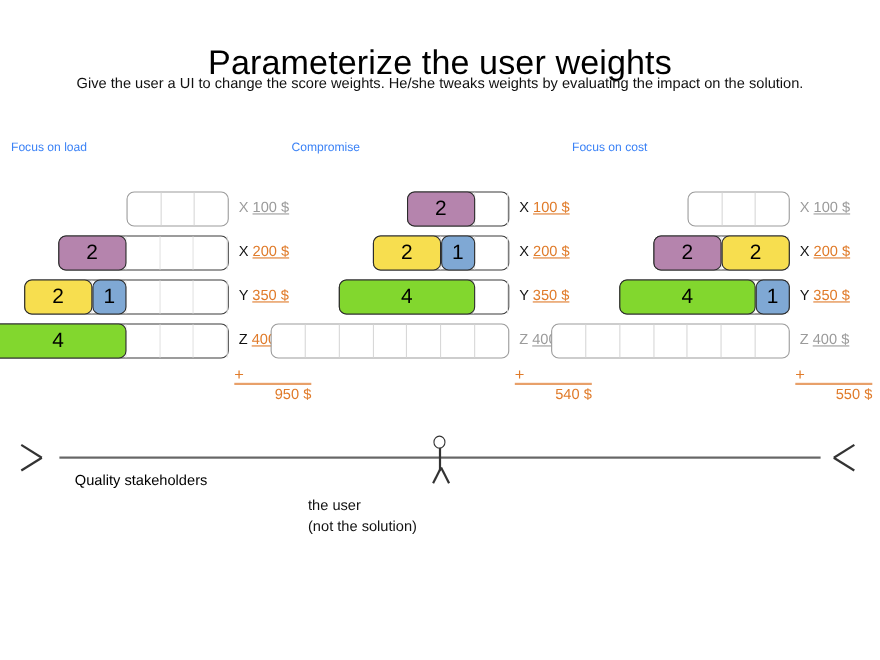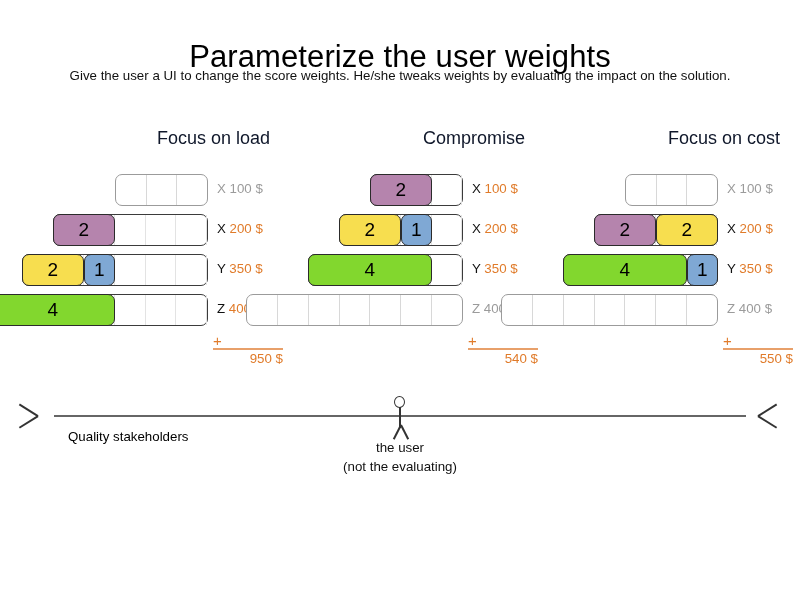--- a/index.html
+++ b/index.html
@@ -40,23 +40,23 @@
 
   
   .scenario {
     position: absolute;
     top: 128px;
   }
   .scenario-title {
     position: absolute;
     top: 0;
     width: 100%;
-    text-align: right;
-    font-size: 18px;
-    color: #0f172a;
+    text-align: left;
+    font-size: 11px;
+    color: #3b82f6;
   }
 
   .rows {
     position: absolute;
     top: 42px;
     left: 0;
     width: 100%;
   }
 
   .row {
@@ -105,21 +105,21 @@
   }
 
   
   .row-label {
     position: absolute;
     top: 11px;
     font-size: 13.3px;
     white-space: nowrap;
   }
   .lbl-key { color: #111; }
-  .lbl-val { color: #e07b2a; }
+  .lbl-val { color: #e07b2a; text-decoration: underline; }
   .row.inactive .lbl-key,
   .row.inactive .lbl-val { color: #9b9b9b; }
 
   
   .total {
     position: absolute;
     font-size: 13.3px;
     color: #e07b2a;
   }
   .total .plus {
@@ -206,23 +206,22 @@
     width: 1.9px; height: 16px;
     background: #333;
     transform-origin: 50% 0;
   }
   #user-leg-left  { transform: rotate(27deg); }
   #user-leg-right { transform: rotate(-27deg); }
 
   #user-caption {
     position: absolute;
     left: 280px;
-    top: 42px;
+    top: 54px;
     width: 240px;
-    text-align: center;
     font-size: 13.3px;
     color: #111;
     line-height: 19px;
   }
 </style>
 </head>
 <body>
 
 <h1 id="page-title">Parameterize the user weights</h1>
 <div id="page-subtitle">Give the user a UI to change the score weights. He/she tweaks weights by evaluating the impact on the solution.</div>
@@ -407,15 +406,15 @@
 
   <div id="user-figure">
     <div id="user-head"></div>
     <div id="user-body"></div>
     <div id="user-leg-left"></div>
     <div id="user-leg-right"></div>
   </div>
 
   <div id="user-caption">
     <div>the user</div>
-    <div>(not the evaluating)</div>
+    <div>(not the solution)</div>
   </div>
 </div>
 
 </body></html>

